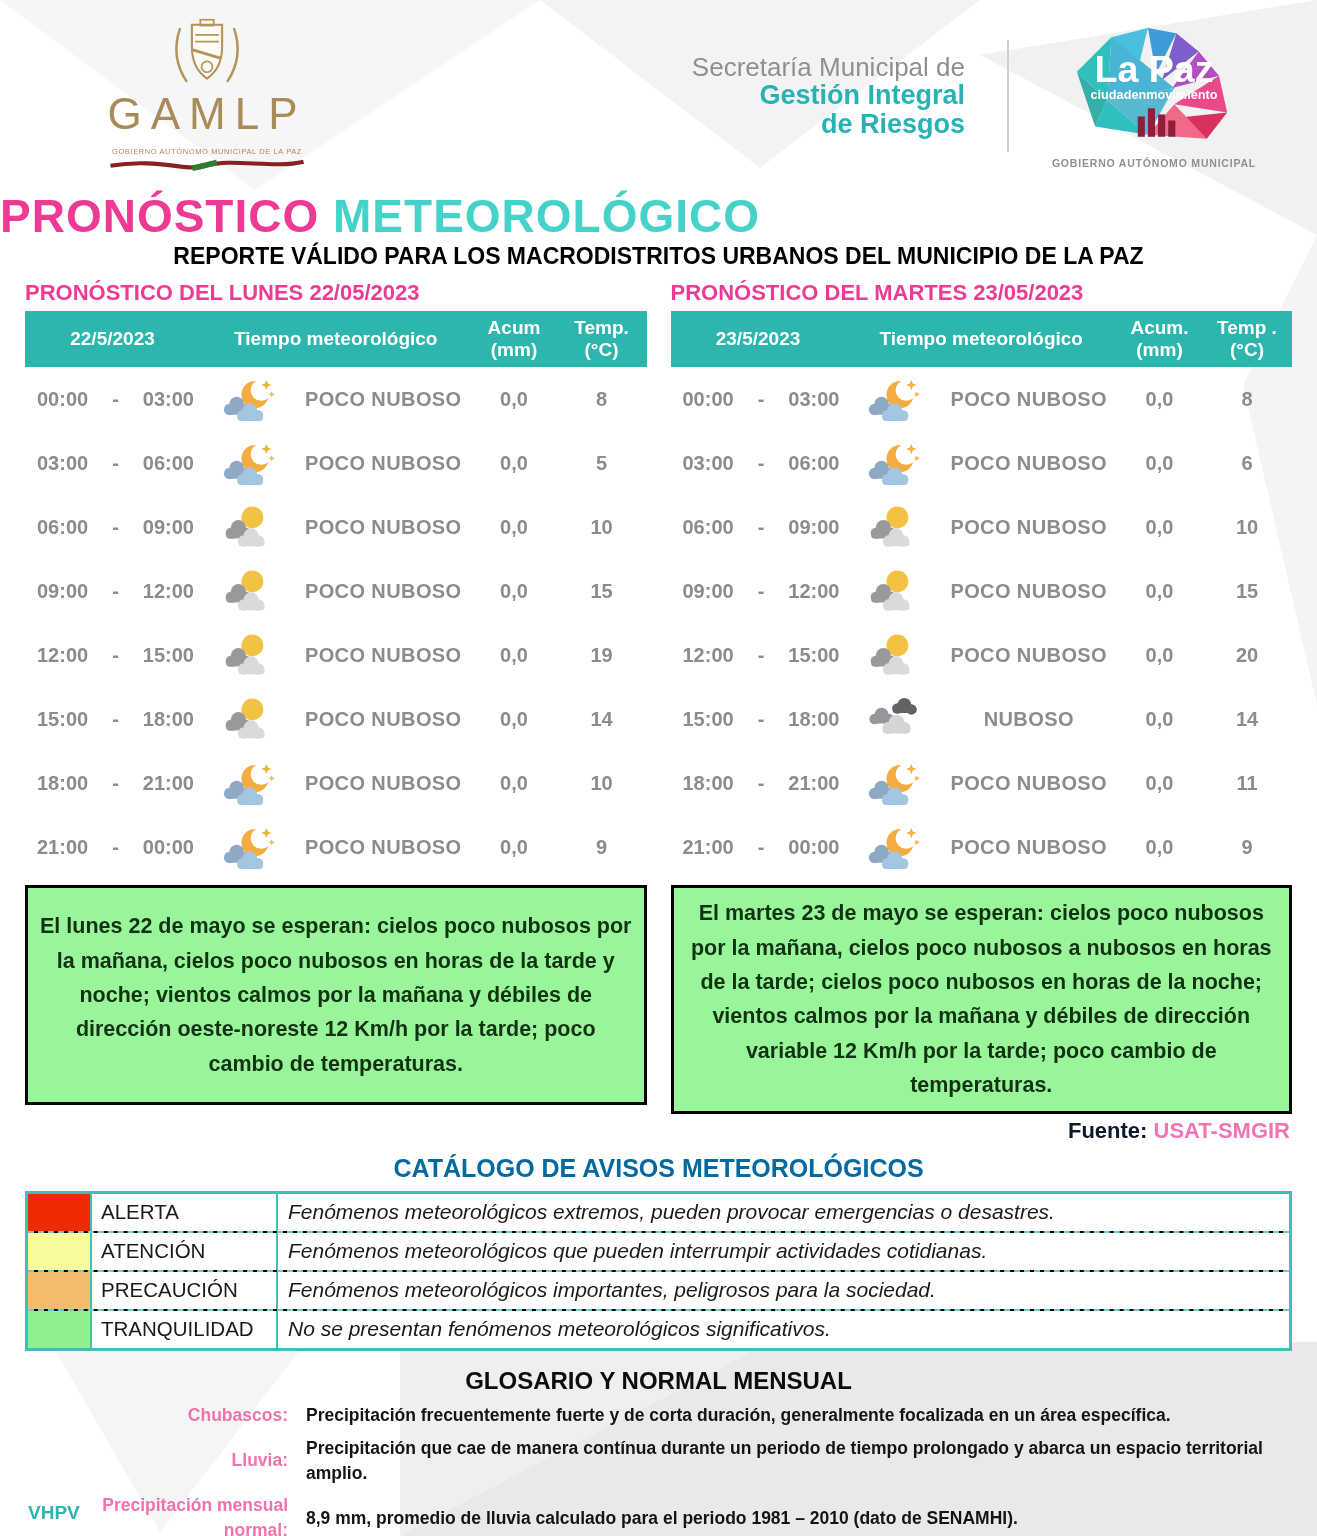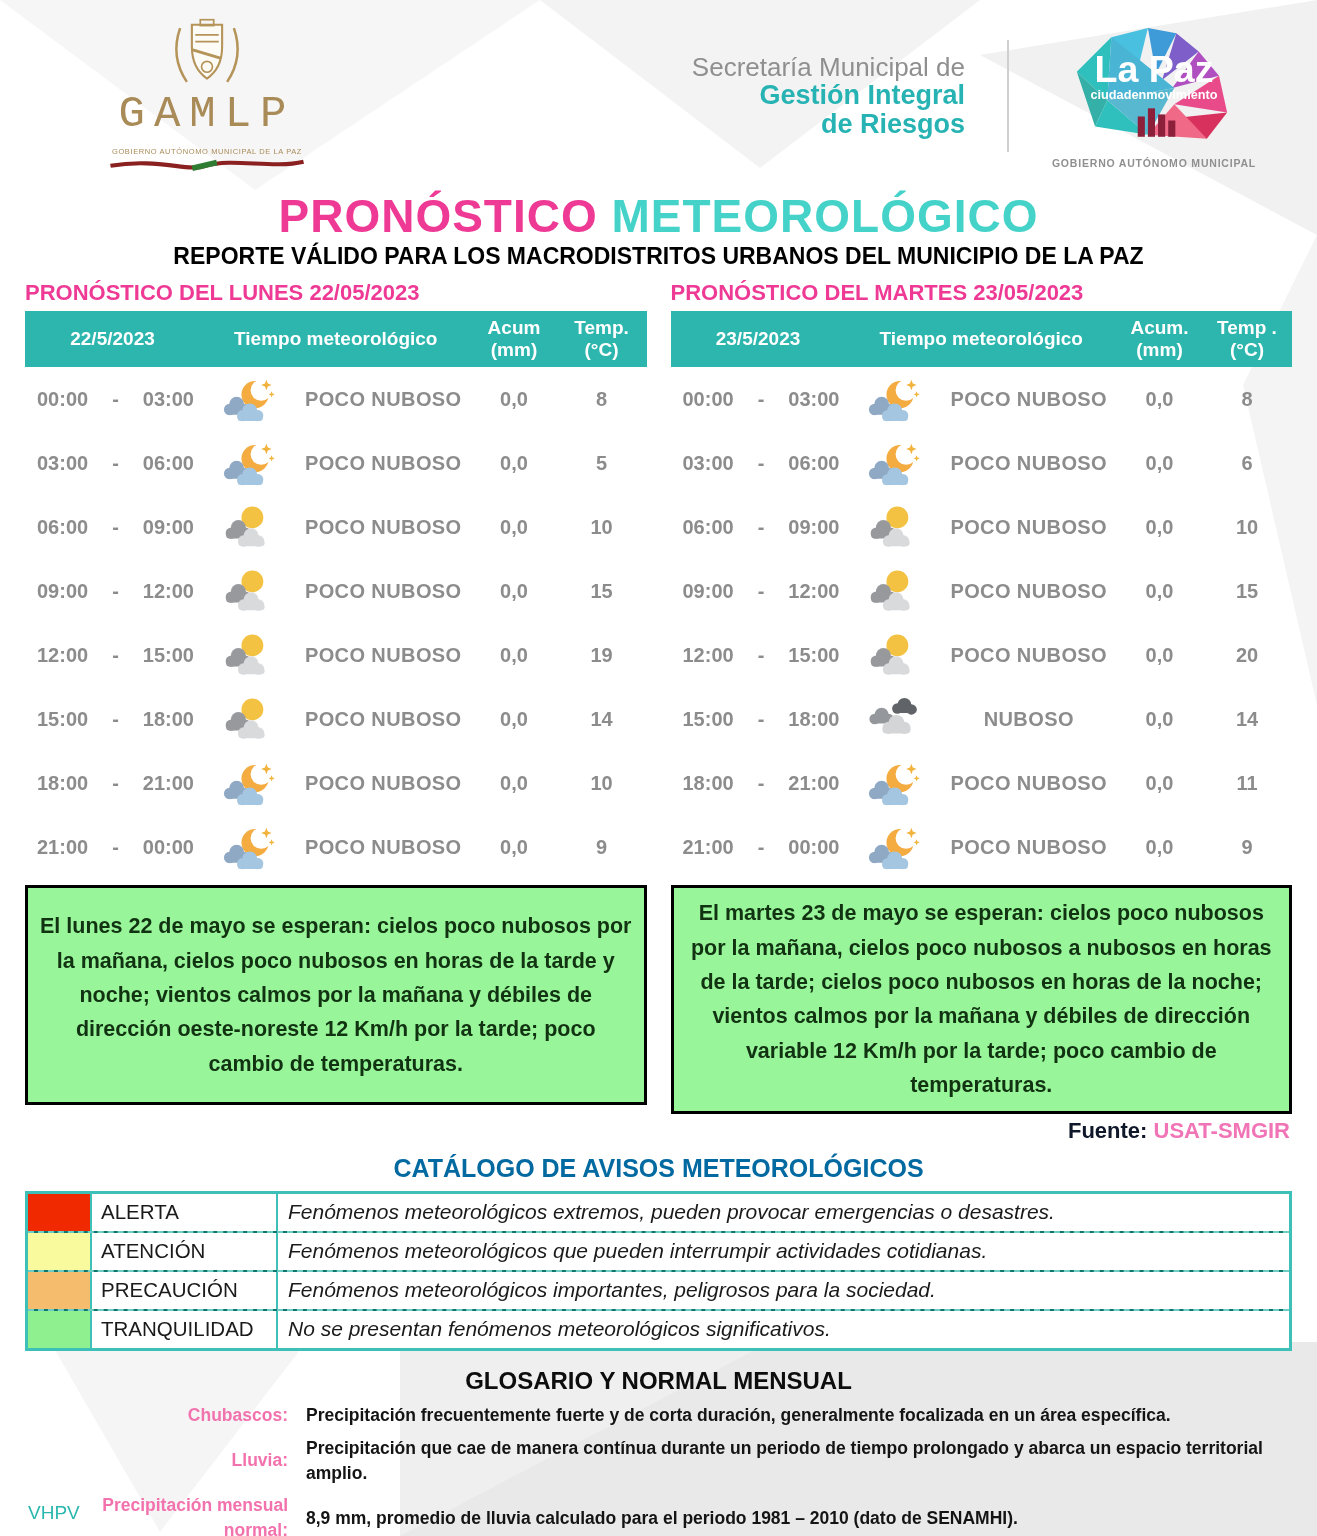--- a/index.html
+++ b/index.html
@@ -5,32 +5,32 @@
   html,body{margin:0;padding:0;background:#fff;}
   .page{position:relative;width:1317px;height:1536px;background:#ffffff;overflow:hidden;
         font-family:"Liberation Sans",sans-serif;color:#1a1a1a;}
   .bg-layer{position:absolute;inset:0;z-index:0;}
   .content{position:relative;z-index:1;}
 
   
   .header{display:flex;align-items:center;height:192px;padding:0 38px 0 42px;}
   .gamlp{width:330px;text-align:center;}
   .gamlp-crest{display:block;margin:4px auto 0;}
-  .gamlp-name{font-family:Liberation Mono, monospace;font-size:44px;color:#a98b58;letter-spacing:9px;line-height:1;}
+  .gamlp-name{font-family:Liberation Sans, sans-serif;font-size:44px;color:#a98b58;letter-spacing:9px;line-height:1;}
   .gamlp-caption{font-size:7.5px;color:#a98b58;letter-spacing:.6px;margin-top:11px;white-space:nowrap;}
   .hspacer{flex:1;}
   .secretaria{text-align:right;line-height:1.08;margin-right:22px;}
   .sec-l1{font-size:26px;color:#8f8f8f;}
   .sec-l2,.sec-l3{font-size:27px;font-weight:bold;color:#27b3b3;}
   .vdivider{width:2px;height:112px;background:#cfcfcf;margin:0 20px;}
   .lapaz{width:250px;text-align:center;}
   .lapaz-caption{font-size:10.5px;font-weight:bold;color:#8f8f8f;letter-spacing:.8px;margin-top:2px;white-space:nowrap;}
 
   
-  .page-title{text-align:center;font-size:46px;font-weight:bold;letter-spacing:1px;line-height:1.05;margin-top:0;}
+  .page-title{font-size:46px;font-weight:bold;letter-spacing:1px;line-height:1.05;margin-top:0;}
   .title-p1{color:#ee3a95;}
   .title-p2{color:#45d3c9;}
   .subtitle{text-align:center;font-size:23px;font-weight:bold;color:#000;margin-top:3px;}
 
   
   .fgrid{display:grid;grid-template-columns:1fr 1fr;column-gap:24px;margin:8px 25px 0;}
   .fcol{display:flex;flex-direction:column;}
   .f-title{color:#ee3a95;font-weight:bold;font-size:22px;height:33px;line-height:30px;}
   .f-head{display:grid;grid-template-columns:175px 95px 1fr 85px 90px;background:#2db6ad;color:#fff;
           font-weight:bold;font-size:19px;height:56px;align-items:center;text-align:center;line-height:1.15;}
@@ -46,36 +46,36 @@
              display:flex;align-items:center;justify-content:center;padding:8px 12px;
              text-align:center;font-weight:bold;font-size:21.5px;color:#113311;line-height:1.6;}
 
   
   .fuente{text-align:right;margin:4px 27px 0;font-size:22px;font-weight:bold;height:26px;}
   .fuente-label{color:#0f172a;}
   .fuente-value{color:#f175b6;}
 
   
   .catalog-title{text-align:center;font-size:25px;font-weight:bold;color:#0369a1;margin-top:10px;}
-  .catalog{margin:8px 25px 0;border:3px solid #3cc0b8;background:#0f766e;}
+  .catalog{margin:8px 25px 0;border:3px solid #3cc0b8;background:#000000;}
   .cat-row{display:grid;grid-template-columns:62px 188px 1fr;height:37px;border-bottom:2px dashed #6fccc5;}
   .cat-row:last-child{border-bottom:none;}
   .cat-swatch{}
   .cat-label{border-left:2px solid #3cc0b8;border-right:2px solid #3cc0b8;display:flex;align-items:center;
              padding-left:9px;font-size:20.5px;color:#1a1a1a;background:#fff;}
   .cat-desc{display:flex;align-items:center;padding-left:10px;font-style:italic;font-size:21px;color:#1a1a1a;background:#fff;}
 
   
   .glossary-title{text-align:center;font-size:24px;font-weight:bold;color:#0d0d0d;margin-top:16px;}
   .glossary{margin:8px 42px 0 40px;display:flex;flex-direction:column;gap:8px;}
   .g-item{display:grid;grid-template-columns:248px 1fr;column-gap:18px;align-items:center;}
   .g-term{text-align:right;color:#f272ae;font-weight:bold;font-size:17.5px;line-height:1.45;}
   .g-def{font-weight:bold;font-size:17.5px;color:#141414;line-height:1.4;}
 
-  .vhpv{position:absolute;left:28px;bottom:12px;color:#2ab7ae;font-weight:normal;font-size:19px;z-index:2;}
+  .vhpv{position:absolute;left:28px;bottom:12px;color:#2ab7ae;font-weight:bold;font-size:19px;z-index:2;}
   .hidden-defs{position:absolute;width:0;height:0;overflow:hidden;}
 </style>
 </head>
 <body>
 
 <svg class="hidden-defs" aria-hidden="true">
   <defs>
     <symbol id="sym-night-cloudy" viewBox="0 0 64 52">
       <circle cx="40" cy="21" r="15.5" fill="#f4ab40"></circle>
       <circle cx="47" cy="16" r="12" fill="#ffffff"></circle>

